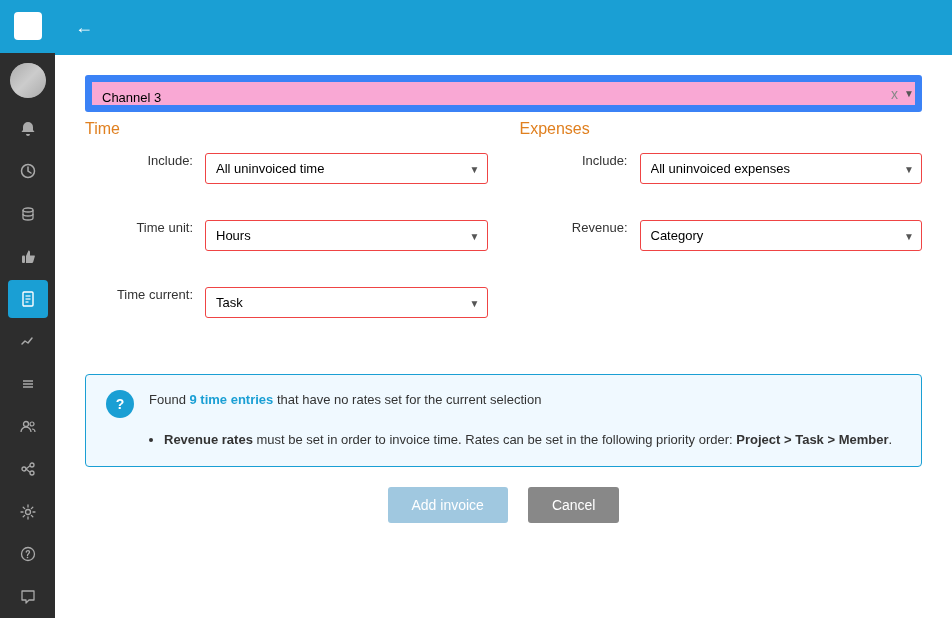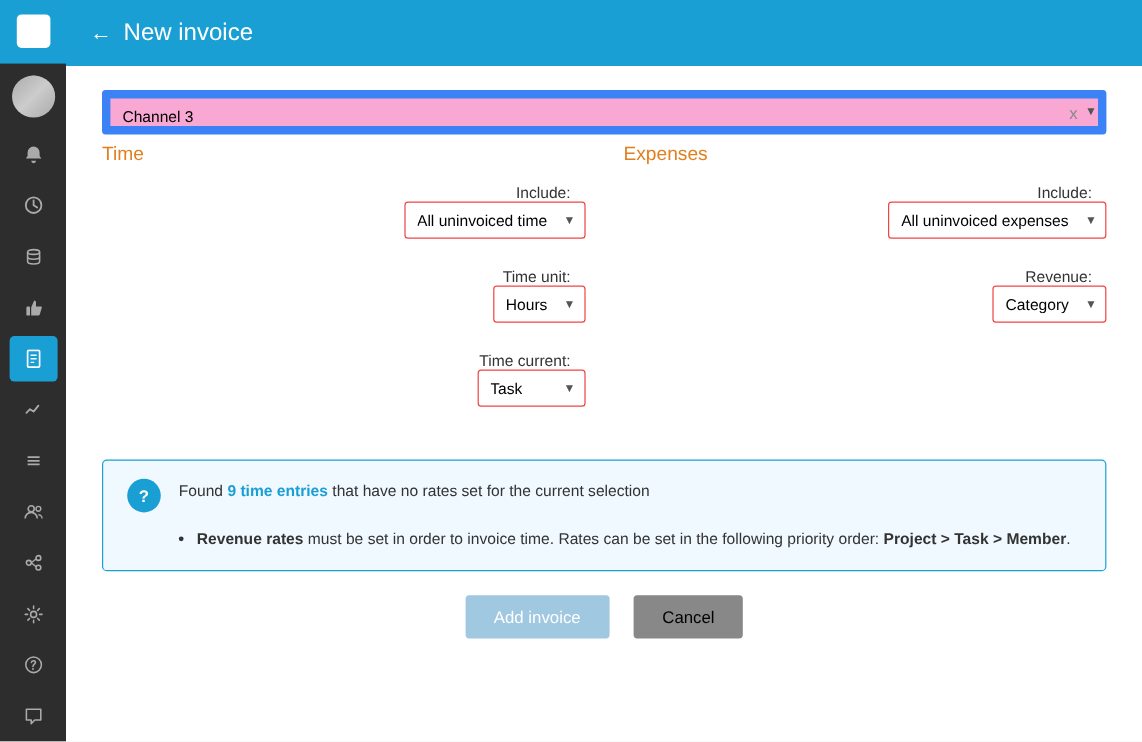--- a/index.html
+++ b/index.html
@@ -151,23 +151,22 @@
       flex: 1;
     }
     .section-title {
       font-size: 16px;
       color: #e08020;
       margin-bottom: 15px;
     }
 
     .form-row {
       display: flex;
-      align-items: flex-end;
-      margin-bottom: 24px;
-      flex-direction: column;
+      align-items: flex-start;
+      margin-bottom: 36px;
     }
     .form-label {
       width: 120px;
       text-align: right;
       padding-right: 12px;
       color: #333;
       font-size: 13px;
     }
     .form-select-container {
       position: relative;
@@ -245,21 +244,21 @@
       background: #a0c8e0;
       color: white;
       border: none;
       border-radius: 3px;
       padding: 10px 24px;
       font-size: 14px;
       cursor: pointer;
     }
     .btn-cancel {
       background: #888;
-      color: #000000;
+      color: #ffffff;
       border: none;
       border-radius: 3px;
       padding: 10px 24px;
       font-size: 14px;
       cursor: pointer;
     }
   </style>
 </head>
 <body>
 
@@ -356,21 +355,20 @@
     <svg width="16" height="16" viewBox="0 0 16 16" fill="none">
         <path d="M2 2h12v9H9l-3 3v-3H2z" stroke="#aaa" stroke-width="1.3" stroke-linejoin="round"></path>
       </svg>
   </div>
 </div>
 
 <div class="main">
 
   <div class="header">
     <span class="header-back">←</span>
-    <span class="header-title">New invoice</span>
   </div>
 
   <div class="content">
 
     <div class="client-select-container">
       <input type="text" class="client-select" value="Channel 3" readonly="" style="">
       <div class="client-select-controls">
         <span class="client-select-x">x</span>
         <span class="client-select-arrow">▼</span>
       </div>

